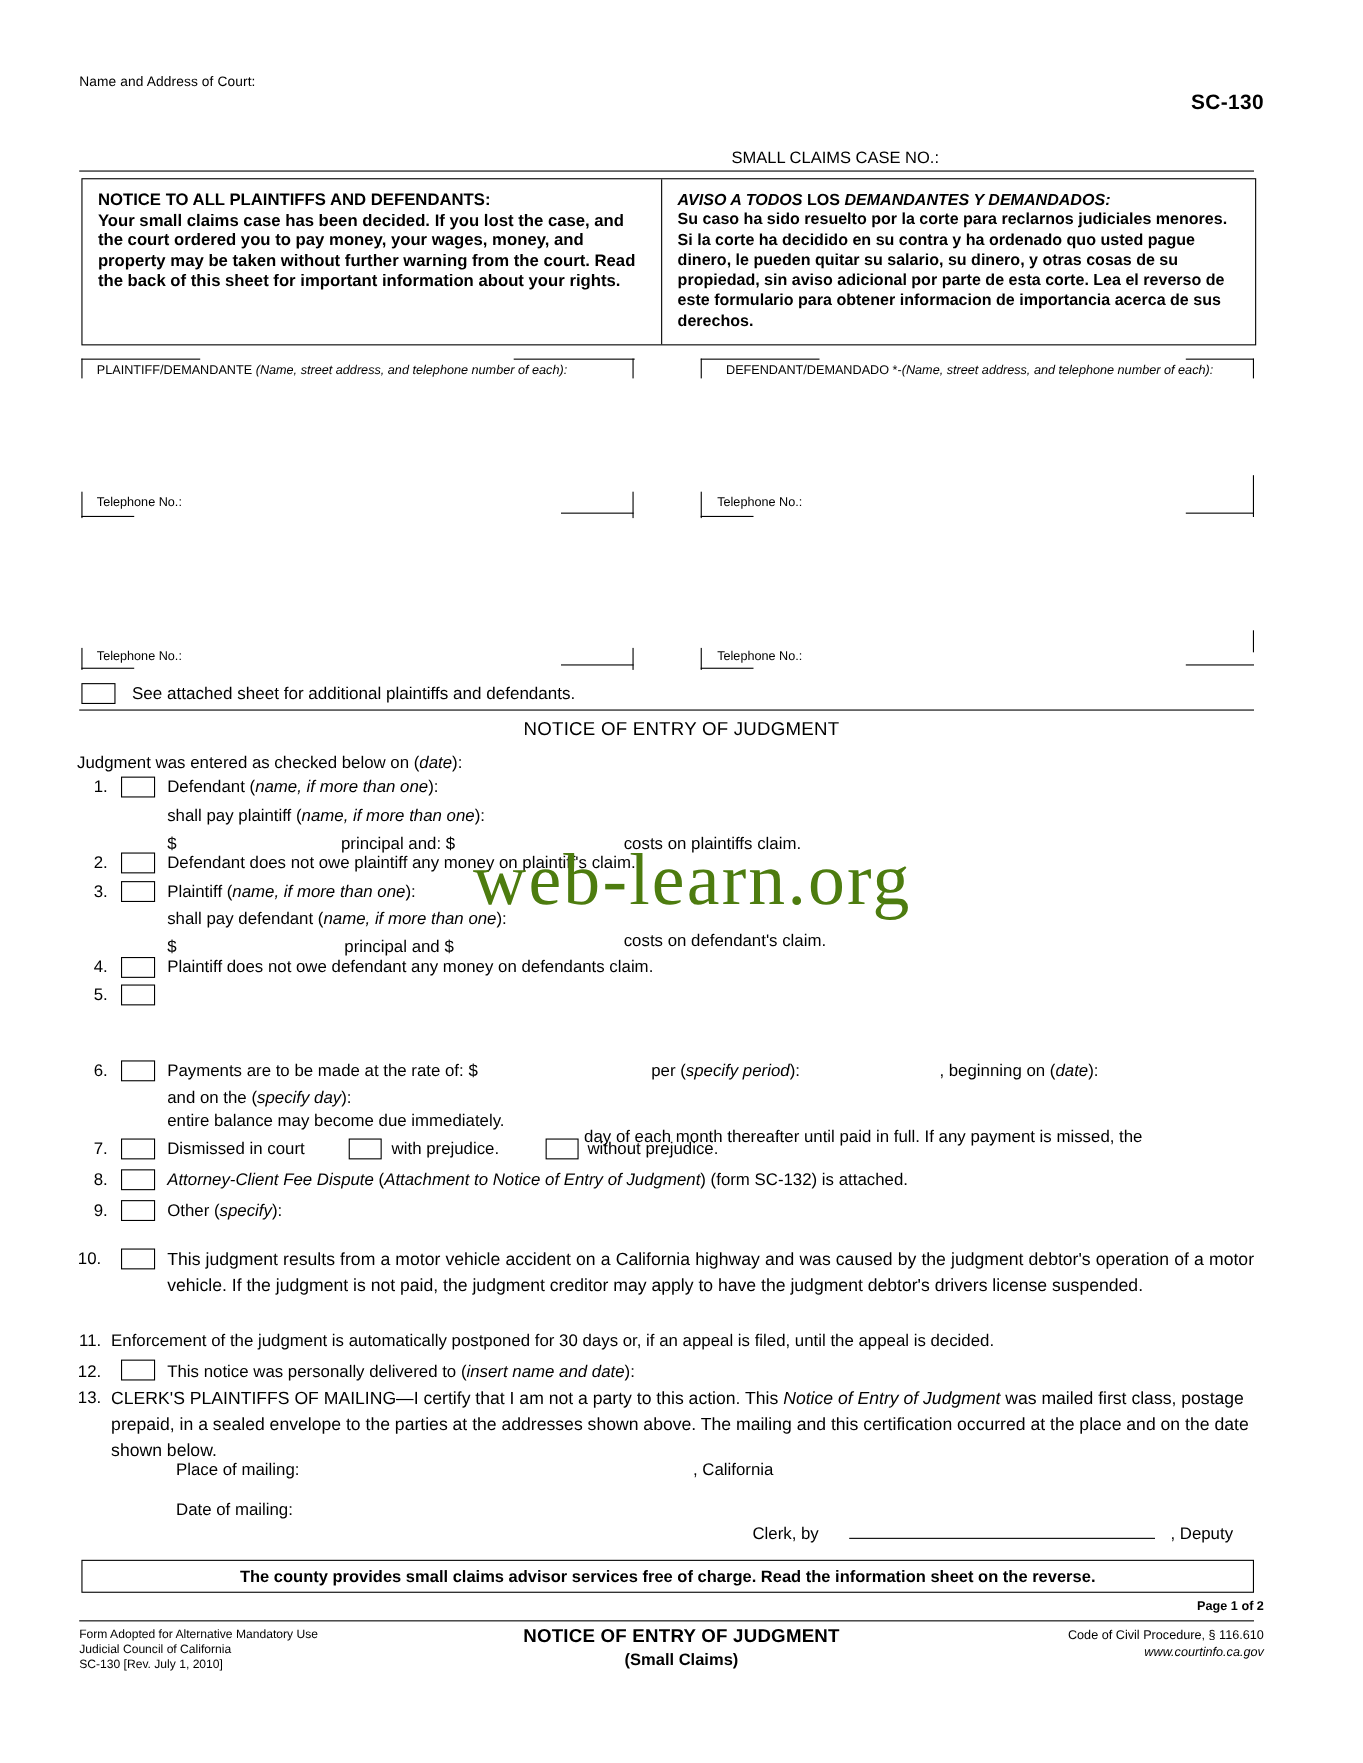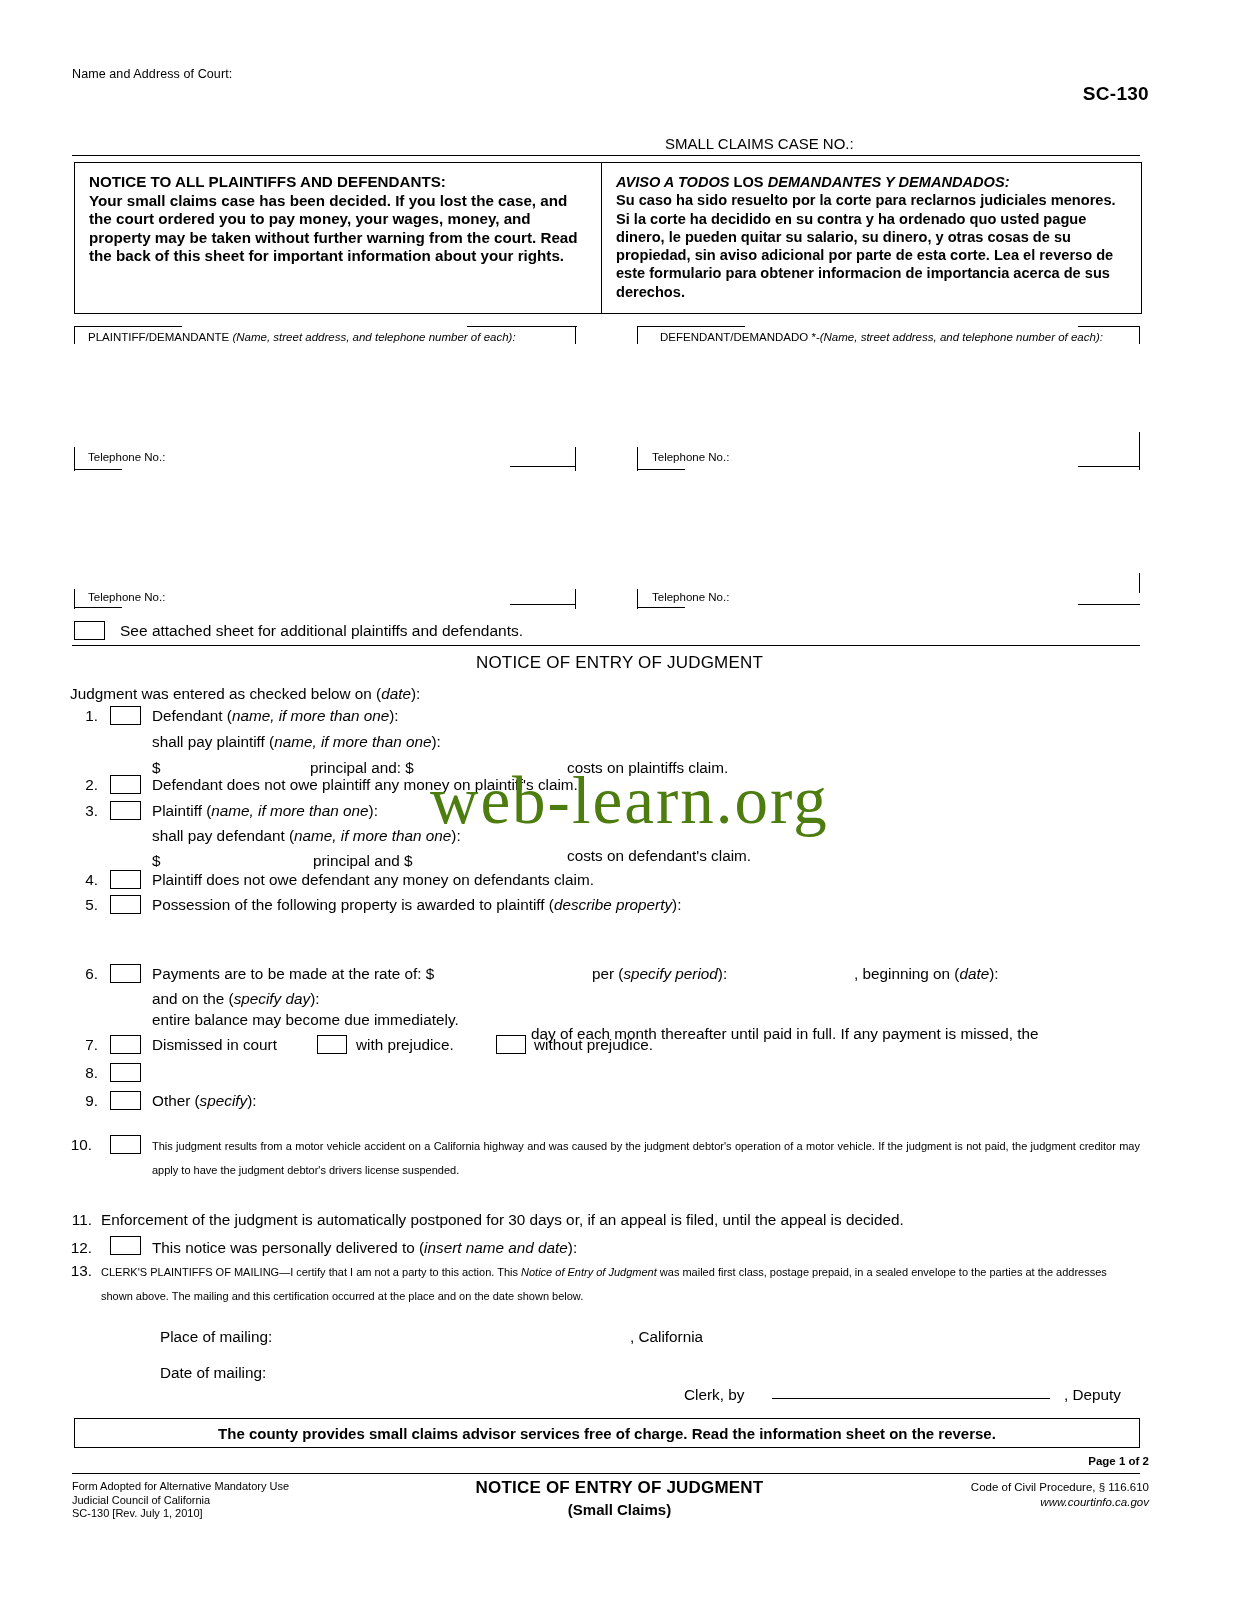--- a/index.html
+++ b/index.html
@@ -138,21 +138,21 @@
   .bt i, .it { font-style: italic; }
   .num {
     position: absolute;
     font-size: 15.3px;
     text-align: right;
     width: 30px;
   }
 
   .para {
     position: absolute;
-    font-size: 11px;
+    font-size: 16px;
     line-height: 24px;
   }
   .para.just { text-align: justify; }
 
   
   .county-box {
     position: absolute;
     left: 74px; top: 1418px;
     width: 1066px; height: 30px;
     border: 1.6px solid #000;
@@ -321,23 +321,20 @@
   <div class="bt" style="left:152px; top:852px;">$</div>
   <div class="bt" style="left:313px; top:852px;">principal and $</div>
   <div class="bt" style="left:567px; top:847px;">costs on defendant's claim.</div>
 
   <div class="num" style="left:68px; top:871px;">4.</div>
   <div class="cb" style="left:110px; top:870px;"></div>
   <div class="bt" style="left:152px; top:871px;">Plaintiff does not owe defendant any money on defendants claim.</div>
 
   <div class="num" style="left:68px; top:896px;">5.</div>
   <div class="cb" style="left:110px; top:895px;"></div>
-  <div class="bt" style="left:152px; top:896px;">
-    <span>Possession of the following property is awarded to plaintiff (</span><i>describe property</i><span>):</span>
-  </div>
 
   <div class="num" style="left:68px; top:965px;">6.</div>
   <div class="cb" style="left:110px; top:964px;"></div>
   <div class="bt" style="left:152px; top:965px;">Payments are to be made at the rate of: $</div>
   <div class="bt" style="left:592px; top:965px;">
     <span>per (</span><i>specify period</i><span>):</span>
   </div>
   <div class="bt" style="left:854px; top:965px;">
     <span>, beginning on (</span><i>date</i><span>):</span>
   </div>
@@ -350,20 +347,23 @@
   <div class="num" style="left:68px; top:1036px;">7.</div>
   <div class="cb" style="left:110px; top:1035px;"></div>
   <div class="bt" style="left:152px; top:1036px;">Dismissed in court</div>
   <div class="cb-sm" style="left:317px; top:1035px;"></div>
   <div class="bt" style="left:356px; top:1036px;">with prejudice.</div>
   <div class="cb-sm" style="left:496px; top:1035px;"></div>
   <div class="bt" style="left:534px; top:1036px;">without prejudice.</div>
 
   <div class="num" style="left:68px; top:1064px;">8.</div>
   <div class="cb" style="left:110px; top:1063px;"></div>
+  <div class="bt" style="left:152px; top:1064px;">
+    <i>Attorney-Client Fee Dispute</i><span> (</span><i>Attachment to Notice of Entry of Judgment</i><span>) (form SC-132) is attached.</span>
+  </div>
 
   <div class="num" style="left:68px; top:1092px;">9.</div>
   <div class="cb" style="left:110px; top:1091px;"></div>
   <div class="bt" style="left:152px; top:1092px;">
     <span>Other (</span><i>specify</i><span>):</span>
   </div>
 
   <div class="num" style="left:62px; top:1136px;">10.</div>
   <div class="cb" style="left:110px; top:1135px;"></div>
   <div class="para just" style="left:152px; top:1134px; width:988px;">This judgment results from a motor vehicle accident on a California highway and was caused by the judgment debtor's operation of a   motor   vehicle.  If   the   judgment   is   not  paid,  the   judgment  creditor  may  apply  to  have  the  judgment debtor's drivers license suspended.</div>

